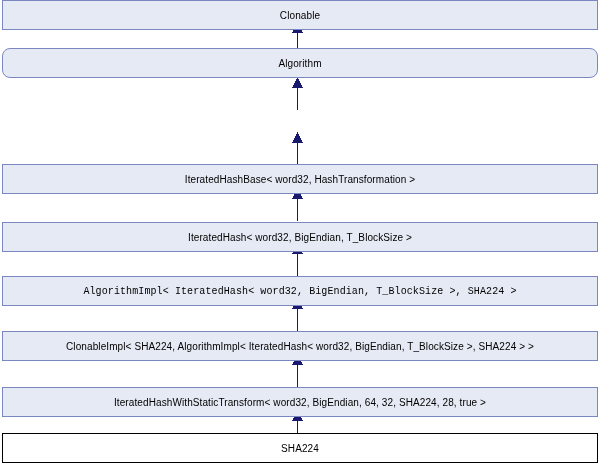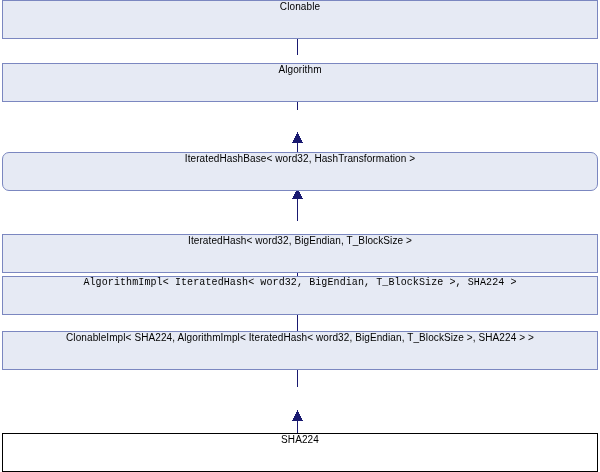--- a/index.html
+++ b/index.html
@@ -20,26 +20,26 @@
     width: 600px;
     height: 472px;
     overflow: hidden;
   }
 
   
   .node {
     position: absolute;
     left: 2px;
     width: 596px;
-    height: 39px;
+    height: 30px;
     box-sizing: border-box;
     background: #e6eaf4;
     border: 1px solid #7b87c0;
     display: flex;
-    align-items: flex-start;
+    align-items: center;
     justify-content: center;
     overflow: hidden;
   }
 
   .node.current {
     background: #ffffff;
     border: 1px solid #000000;
   }
 
   .node-label {
@@ -92,39 +92,42 @@
 
       <line x1="297.5" y1="446" x2="297.5" y2="418"></line>
       <polygon points="293.5,420 301.5,420 297.5,412"></polygon>
     </g>
   </svg>
 
   <div class="node" style="top:0px;">
     <span class="node-label">Clonable</span>
   </div>
 
-  <div class="node" style="top:63px;">
+  <div class="node" style="top:48px;border-radius:8px;">
     <span class="node-label">Algorithm</span>
   </div>
 
 
-  <div class="node" style="top:152px;border-radius:7px;">
+  <div class="node" style="top:164px;">
     <span class="node-label">IteratedHashBase&lt; word32, HashTransformation &gt;</span>
   </div>
 
-  <div class="node" style="top:234px;">
+  <div class="node" style="top:222px;">
     <span class="node-label">IteratedHash&lt; word32, BigEndian, T_BlockSize &gt;</span>
   </div>
 
   <div class="node" style="top:276px;font-family:Liberation Mono, monospace;">
     <span class="node-label">AlgorithmImpl&lt; IteratedHash&lt; word32, BigEndian, T_BlockSize &gt;, SHA224 &gt;</span>
   </div>
 
   <div class="node" style="top:331px;">
     <span class="node-label">ClonableImpl&lt; SHA224, AlgorithmImpl&lt; IteratedHash&lt; word32, BigEndian, T_BlockSize &gt;, SHA224 &gt; &gt;</span>
   </div>
 
+  <div class="node" style="top:387px;">
+    <span class="node-label">IteratedHashWithStaticTransform&lt; word32, BigEndian, 64, 32, SHA224, 28, true &gt;</span>
+  </div>
 
   <div class="node current" style="top:433px;">
     <span class="node-label">SHA224</span>
   </div>
 
 </div>
 
 </body></html>

